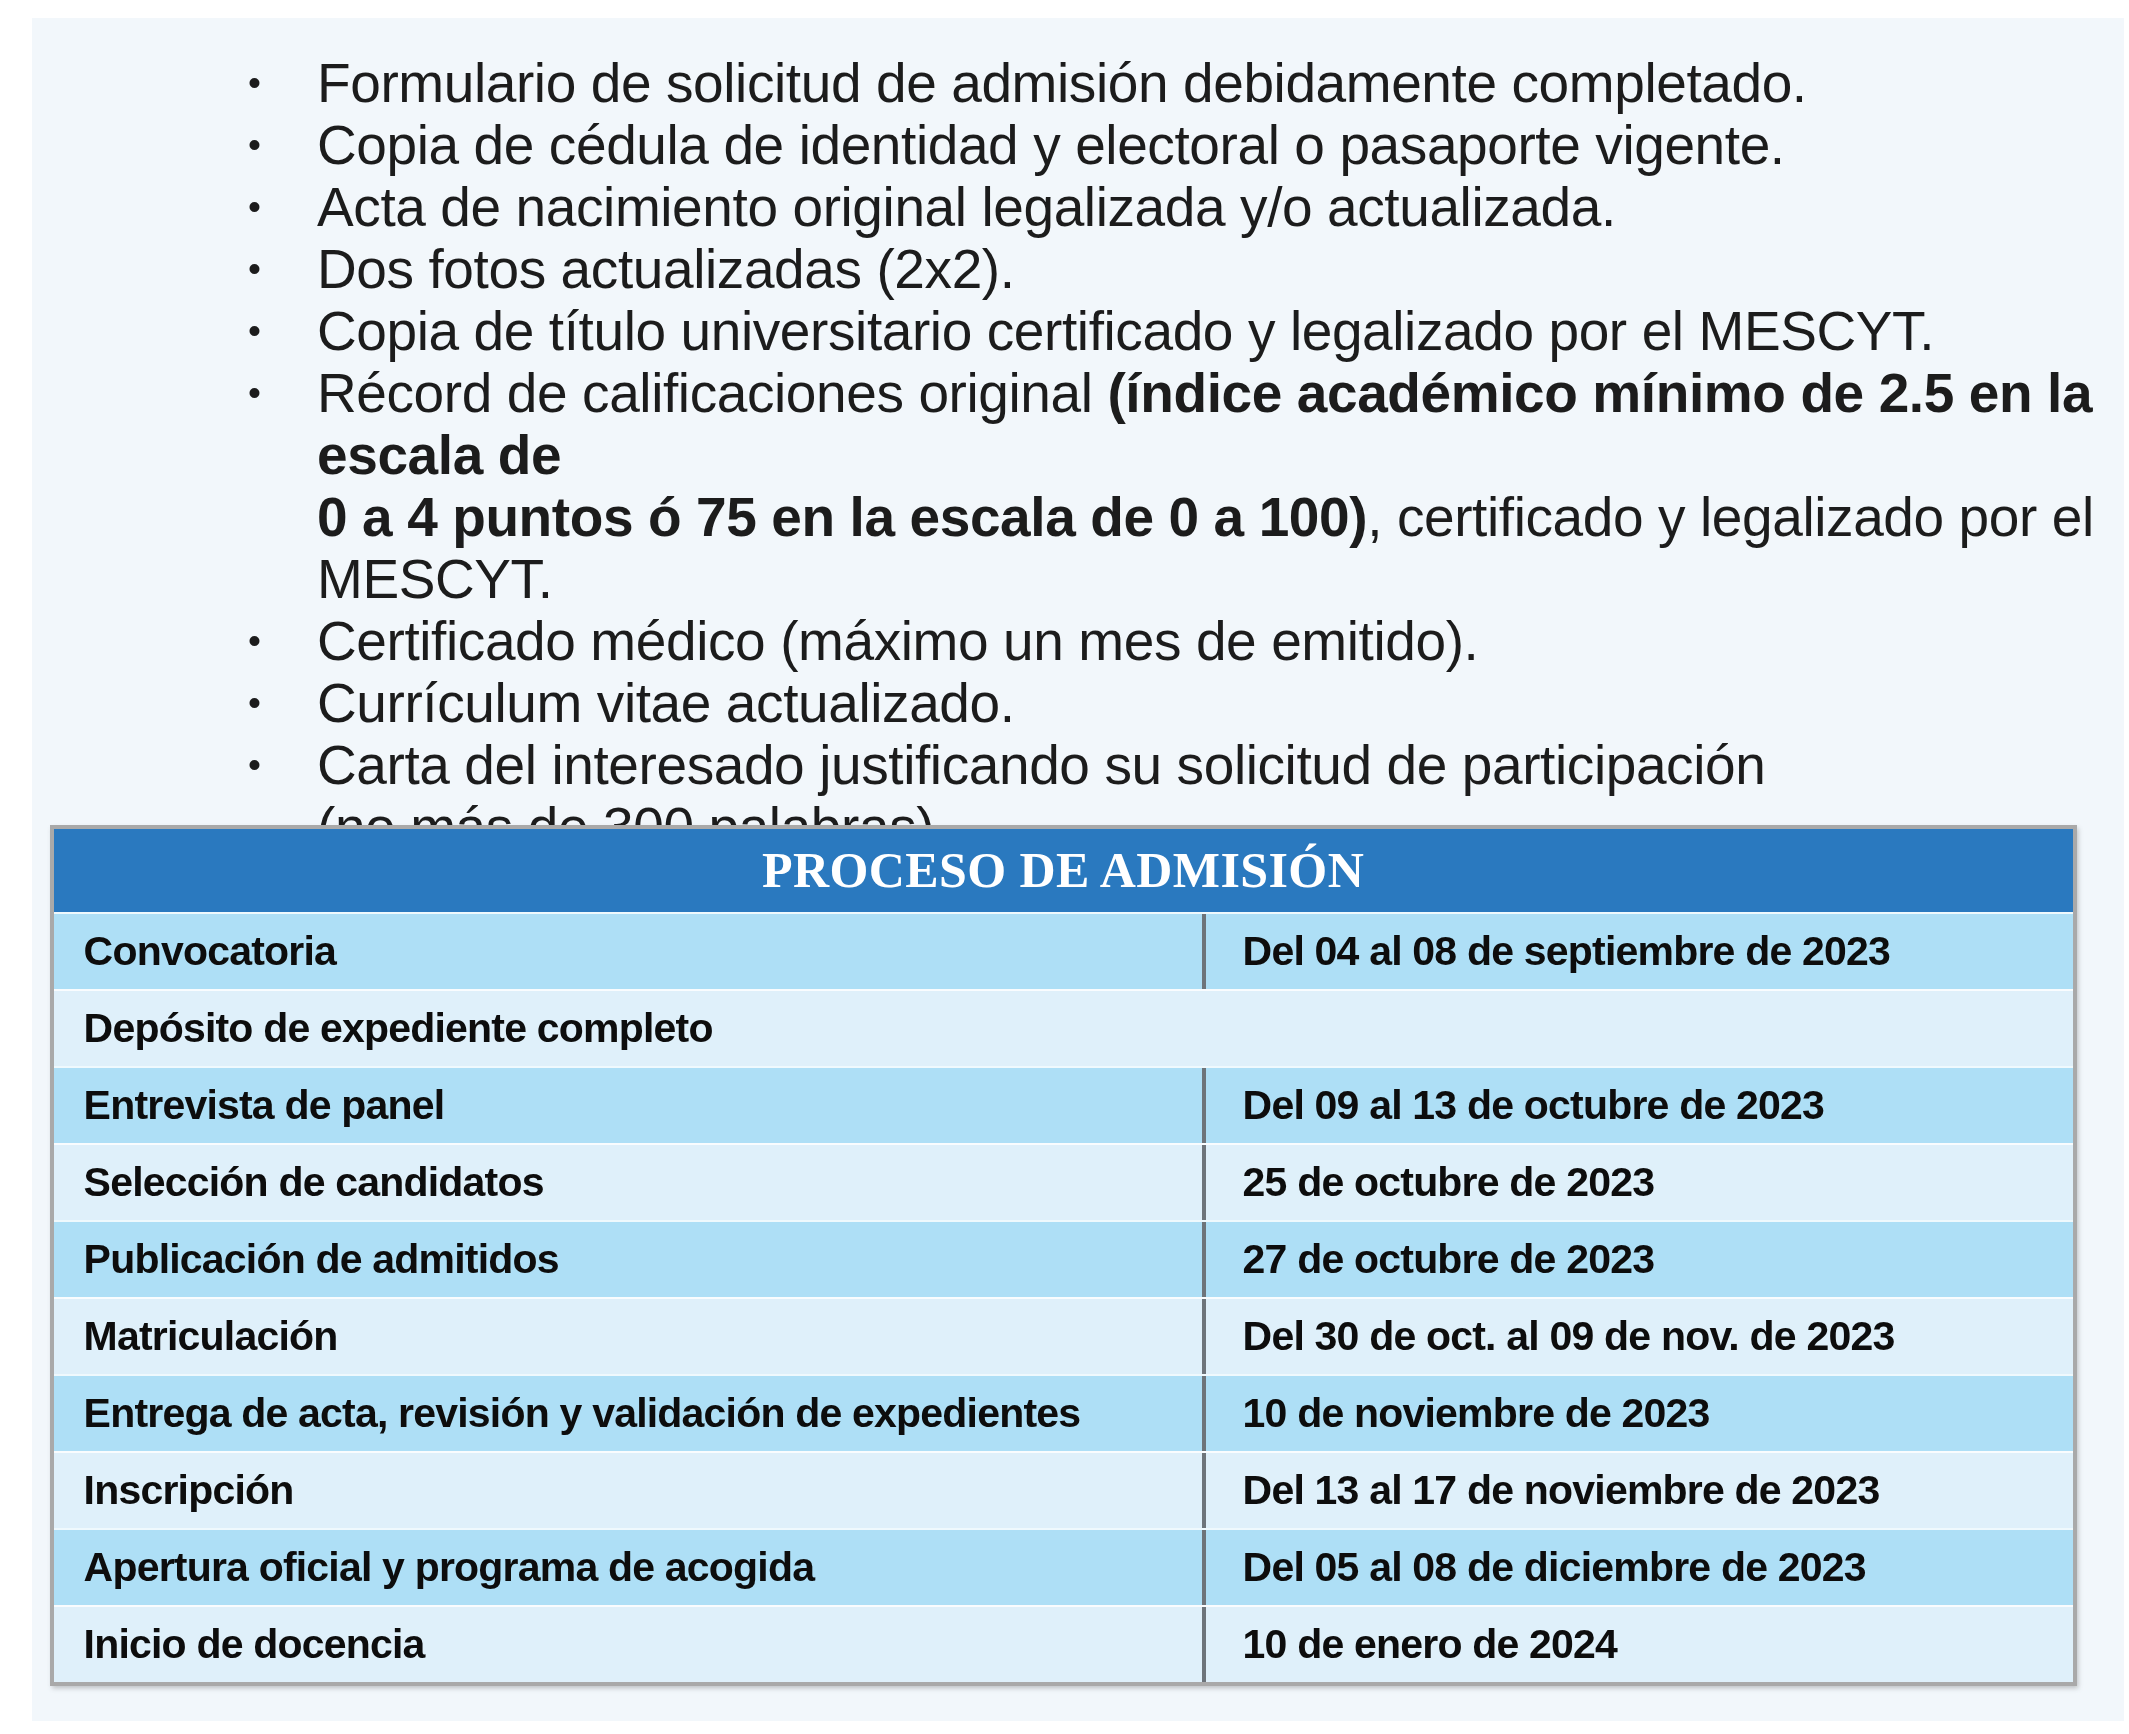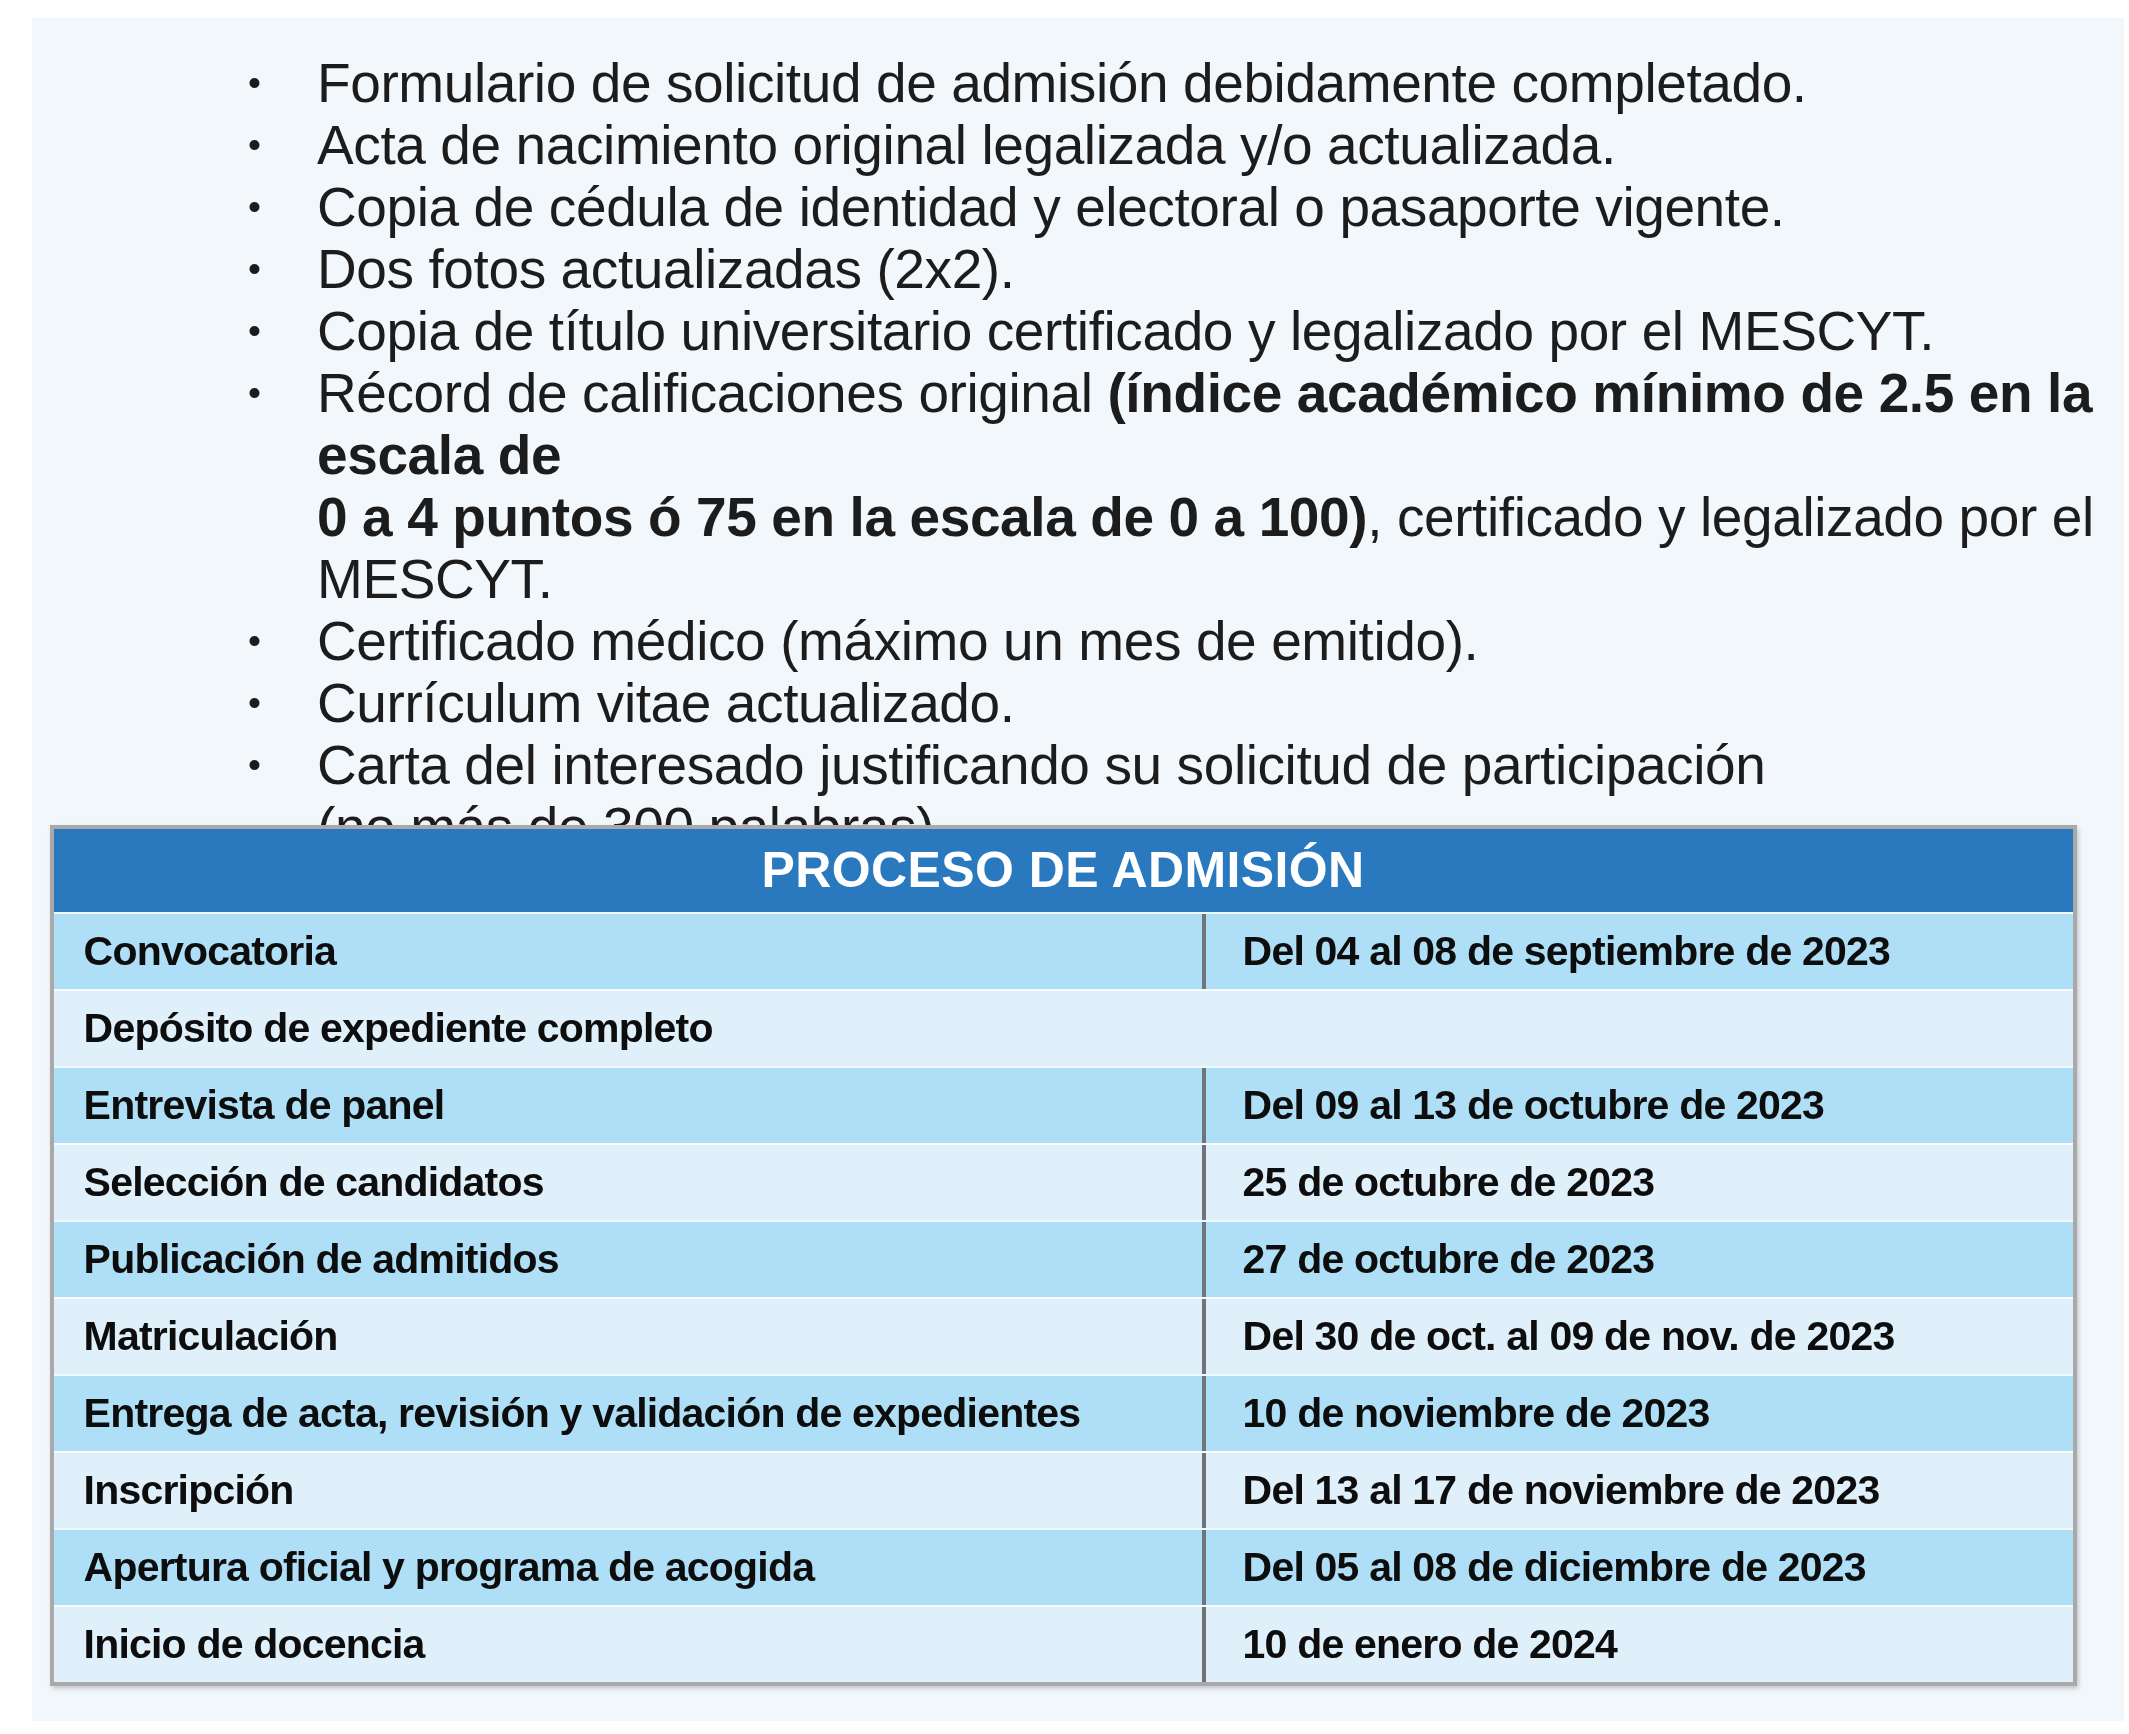--- a/index.html
+++ b/index.html
@@ -62,20 +62,21 @@
   .table-title{
     height:83px;
     background:var(--header-blue);
     color:#ffffff;
     font-size:50px;
     font-weight:bold;
     letter-spacing:0.4px;
     display:flex;
     align-items:center;
     justify-content:center;
+    font-family:Liberation Serif, serif;
   }
   .trow{
     display:flex;
     height:77px;
     border-top:2.4px solid rgba(255,255,255,0.8);
   }
   .trow.dark{ background:var(--row-dark); }
   .trow.light{ background:var(--row-light); }
   .cell{
     display:flex;
@@ -98,22 +99,22 @@
     padding-left:37px;
   }
 </style>
 </head>
 <body>
 
 <div class="content-panel">
 
   <ul class="req-list">
     <li class="req-item"><span>Formulario de solicitud de admisión debidamente completado.</span></li>
+    <li class="req-item"><span>Copia de cédula de identidad y electoral o pasaporte vigente.</span></li>
     <li class="req-item"><span>Acta de nacimiento original legalizada y/o actualizada.</span></li>
-    <li class="req-item"><span>Copia de cédula de identidad y electoral o pasaporte vigente.</span></li>
     <li class="req-item"><span>Dos fotos actualizadas (2x2).</span></li>
     <li class="req-item"><span>Copia de título universitario certificado y legalizado por el MESCYT.</span></li>
     <li class="req-item"><span>Récord de calificaciones original </span><b>(índice académico mínimo de 2.5 en la escala de</b><br><b>0 a 4 puntos ó 75 en la escala de 0 a 100)</b><span>, certificado y legalizado por el MESCYT.</span></li>
     <li class="req-item"><span>Certificado médico (máximo un mes de emitido).</span></li>
     <li class="req-item"><span>Currículum vitae actualizado.</span></li>
     <li class="req-item"><span>Carta del interesado justificando su solicitud de participación</span><br><span>(no más de 300 palabras).</span></li>
   </ul>
 
   <div class="admission-table">
     <div class="table-title">PROCESO DE ADMISIÓN</div>

